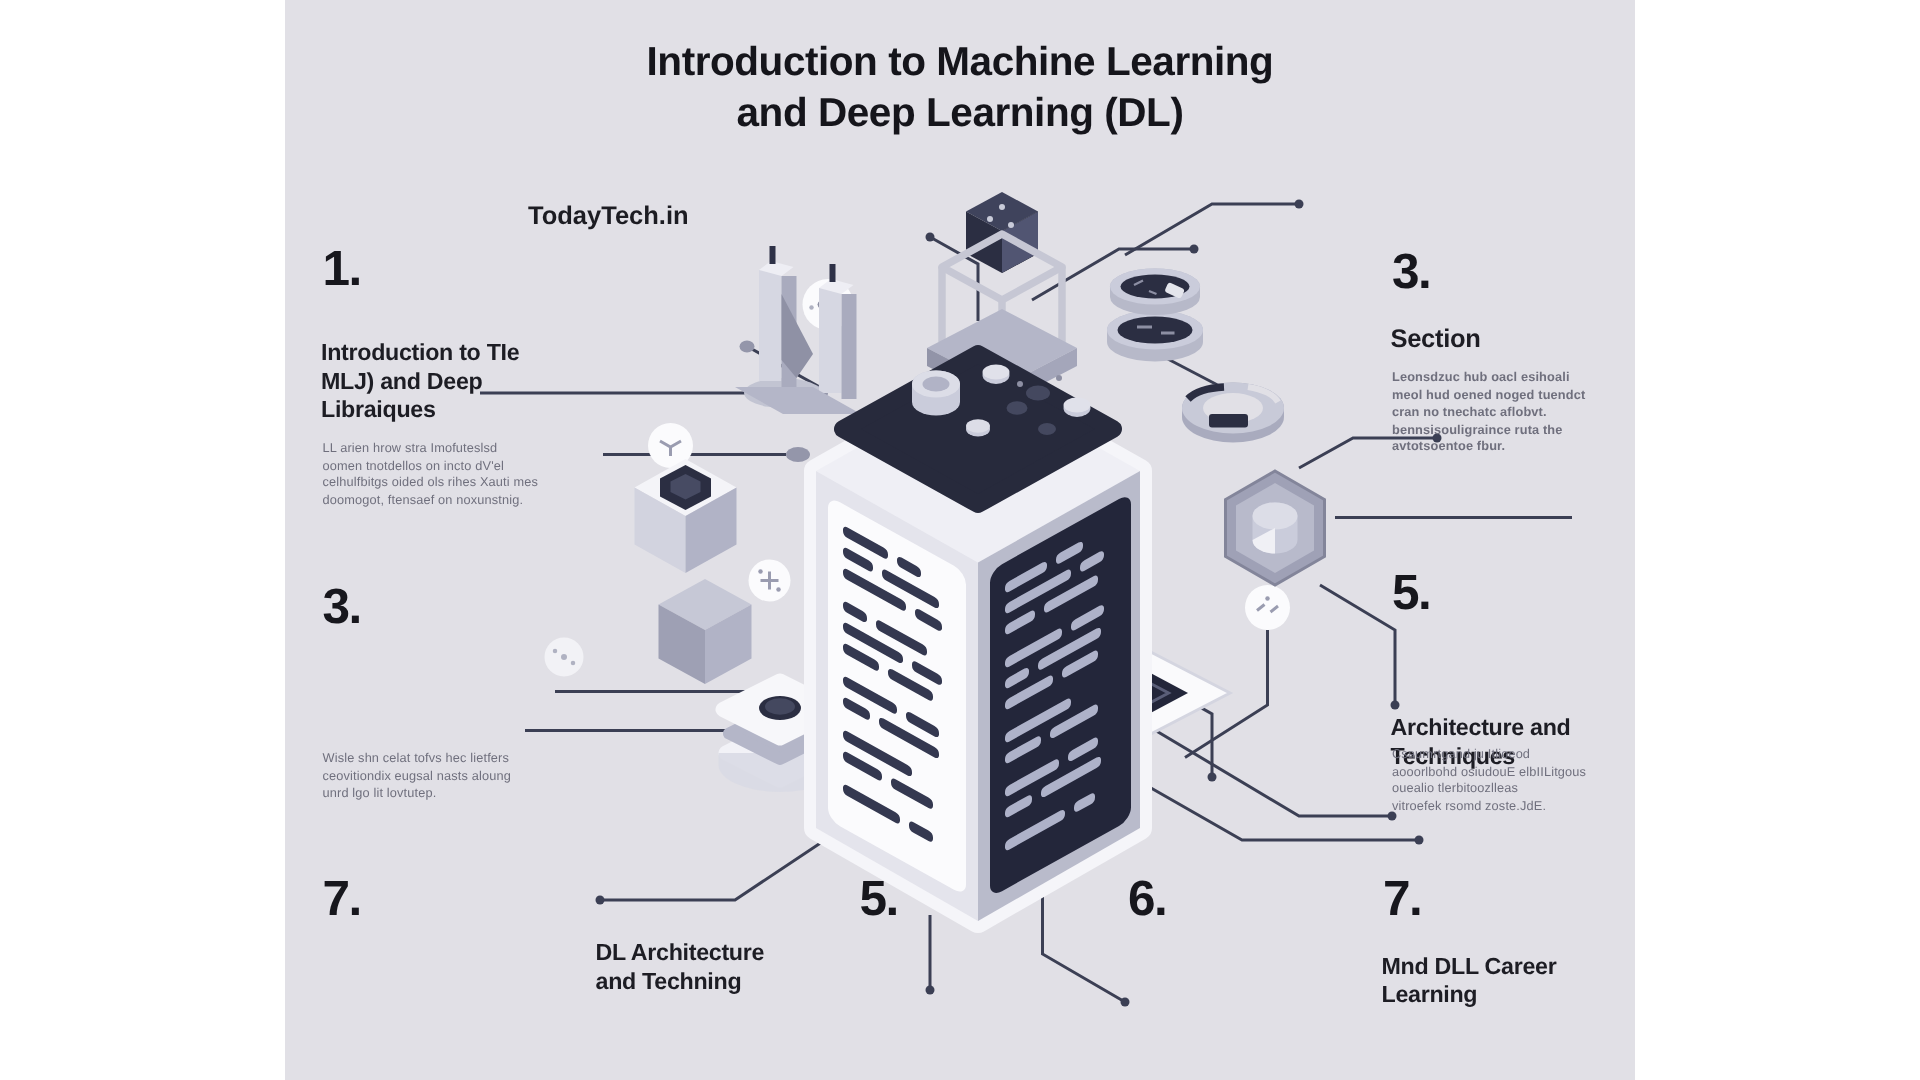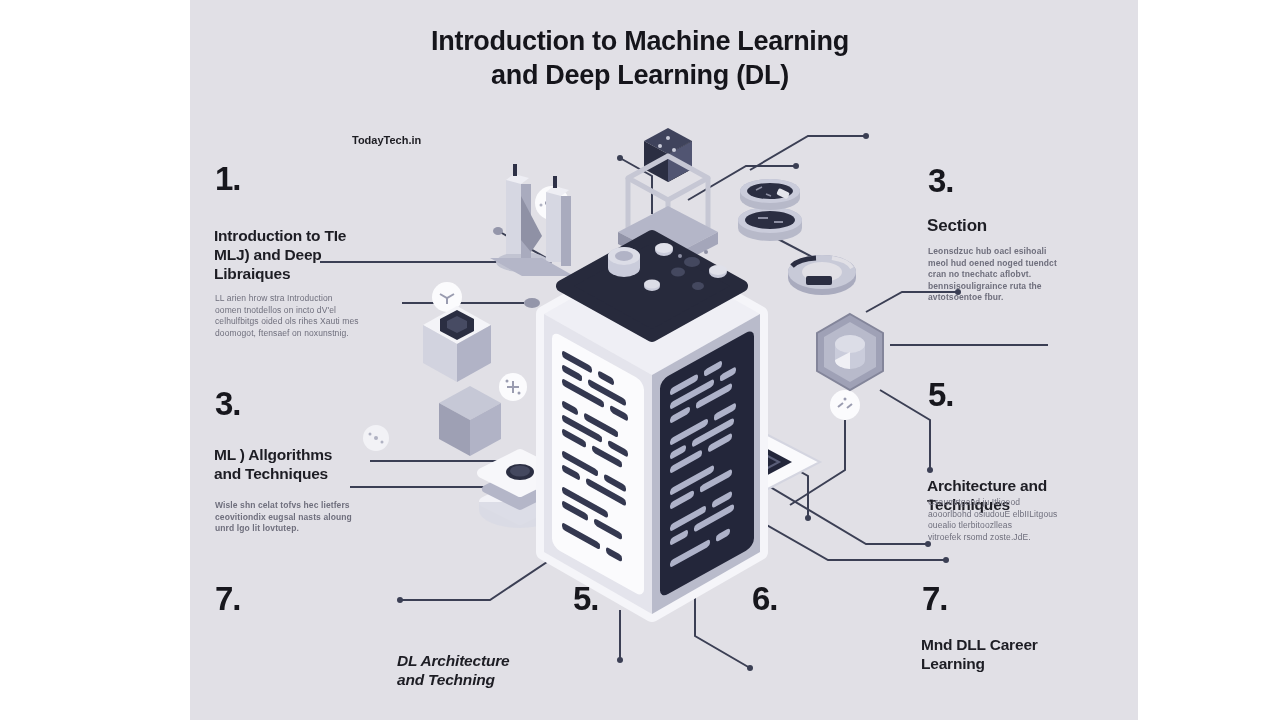--- a/index.html
+++ b/index.html
@@ -5,30 +5,29 @@
   html,body{margin:0;padding:0;}
   body{
     width:1280px;height:720px;position:relative;overflow:hidden;
     background:#ffffff;
     font-family:"Liberation Sans", sans-serif;
     -webkit-font-smoothing:antialiased;
   }
   .panel{
     position:absolute;left:190px;top:0;width:900px;height:720px;
     background:#e1e0e6;
-    padding-left:48px;
   }
   .abs{position:absolute;}
   .title{
     width:900px;text-align:center;top:24px;left:0;
     font-size:27px;line-height:34px;font-weight:bold;color:#15151b;
     letter-spacing:-0.3px;white-space:pre-line;
   }
   .brand{
-    left:162px;top:134px;font-size:11px;font-weight:bold;color:#1c1c22;
+    left:162px;top:134px;font-size:17px;font-weight:bold;color:#1c1c22;
   }
   .num{
     font-size:33px;font-weight:bold;color:#17171d;letter-spacing:-1px;
   }
   .heading{
     font-size:15.5px;line-height:19px;font-weight:bold;color:#1d1d24;
     white-space:pre-line;letter-spacing:-0.2px;
   }
   .heading.big{font-size:17px;line-height:20px;}
   .body-text{
@@ -321,29 +320,27 @@
   </svg>
 
   <div class="abs title">Introduction to Machine Learning
 and Deep Learning (DL)</div>
   <div class="abs brand">TodayTech.in</div>
 
   <div class="abs num" style="left:25px;top:160px;">1.</div>
   <div class="abs heading" style="left:24px;top:226px;">Introduction to TIe
 MLJ) and Deep
 Libraiques</div>
-  <div class="abs body-text" style="left:25px;top:293px;">LL arien hrow stra Introduction
+  <div class="abs body-text" style="left:25px;top:293px;">LL arien hrow stra Imofuteslsd
 oomen tnotdellos on incto dV'el
 celhulfbitgs oided ols rihes Xauti mes
 doomogot, ftensaef on noxunstnig.</div>
 
   <div class="abs num" style="left:25px;top:385px;">3.</div>
-  <div class="abs heading" style="left:24px;top:445px;">ML ) Allgorithms
-and Techniques</div>
-  <div class="abs body-text" style="left:25px;top:500px;font-weight:bold;">Wisle shn celat tofvs hec lietfers
+  <div class="abs body-text" style="left:25px;top:500px;">Wisle shn celat tofvs hec lietfers
 ceovitiondix eugsal nasts aloung
 unrd lgo lit lovtutep.</div>
 
   <div class="abs num" style="left:738px;top:162px;">3.</div>
   <div class="abs heading big" style="left:737px;top:216px;">Section</div>
   <div class="abs body-text" style="left:738px;top:246px;font-weight:bold;">Leonsdzuc hub oacl esihoali
 meol hud oened noged tuendct
 cran no tnechatc aflobvt.
 bennsisouligraince ruta the
 avtotsoentoe fbur.</div>
@@ -352,21 +349,21 @@
   <div class="abs heading" style="left:737px;top:432px;margin-top:44px;">Architecture and
 Techniques</div>
   <div class="abs body-text" style="left:738px;top:497px;">Csaumrtgand ju Itlioeod
 aooorlbohd osiudouE elbIILitgous
 ouealio tlerbitoozlleas
 vitroefek rsomd zoste.JdE.</div>
 
   <div class="abs num" style="left:25px;top:580px;">7.</div>
 
   <div class="abs num" style="left:208px;top:580px;"></div>
-  <div class="abs heading" style="left:207px;top:651px;font-style:italic;">DL Architecture
+  <div class="abs heading" style="left:207px;top:626px;">DL Architecture
 and Techning</div>
 
   <div class="abs num" style="left:383px;top:580px;">5.</div>
 
   <div class="abs num" style="left:562px;top:580px;">6.</div>
 
   <div class="abs num" style="left:732px;top:580px;">7.</div>
   <div class="abs heading" style="left:731px;top:635px;">Mnd DLL Career
 Learning</div>
 

